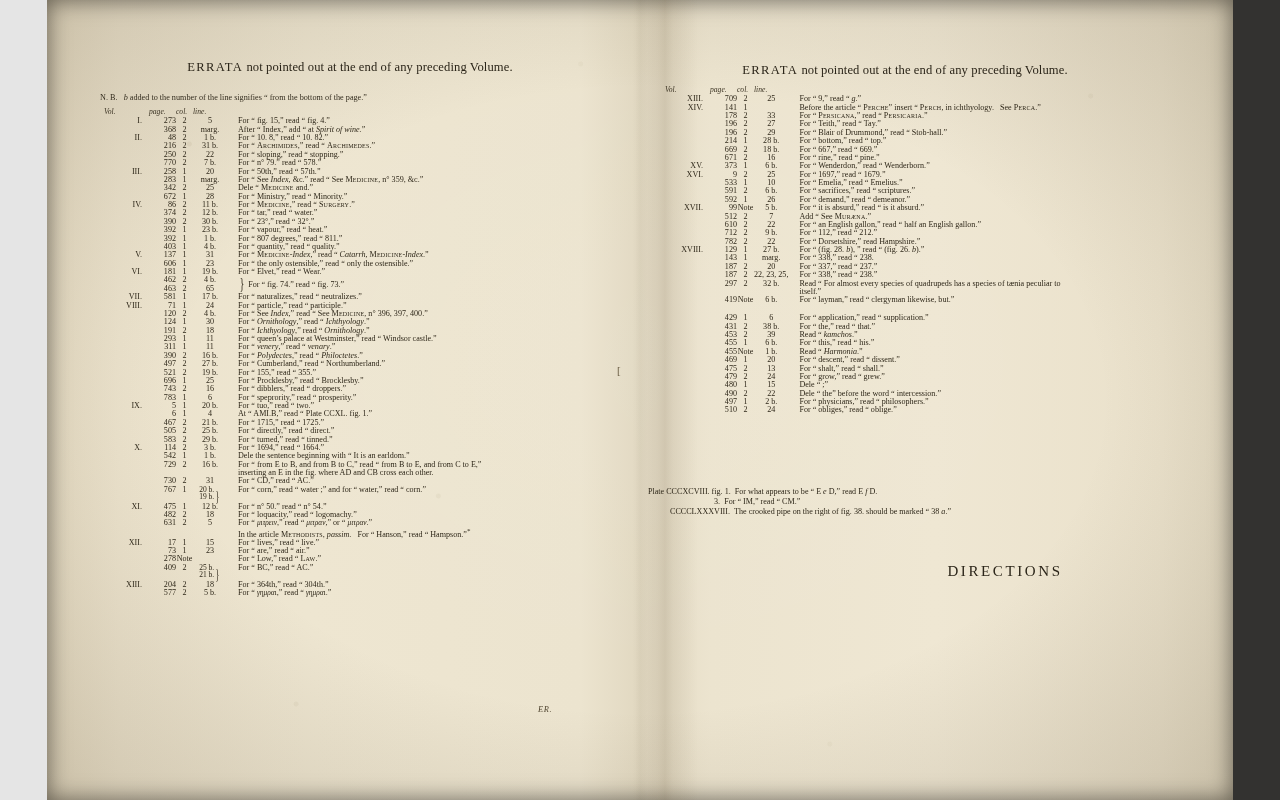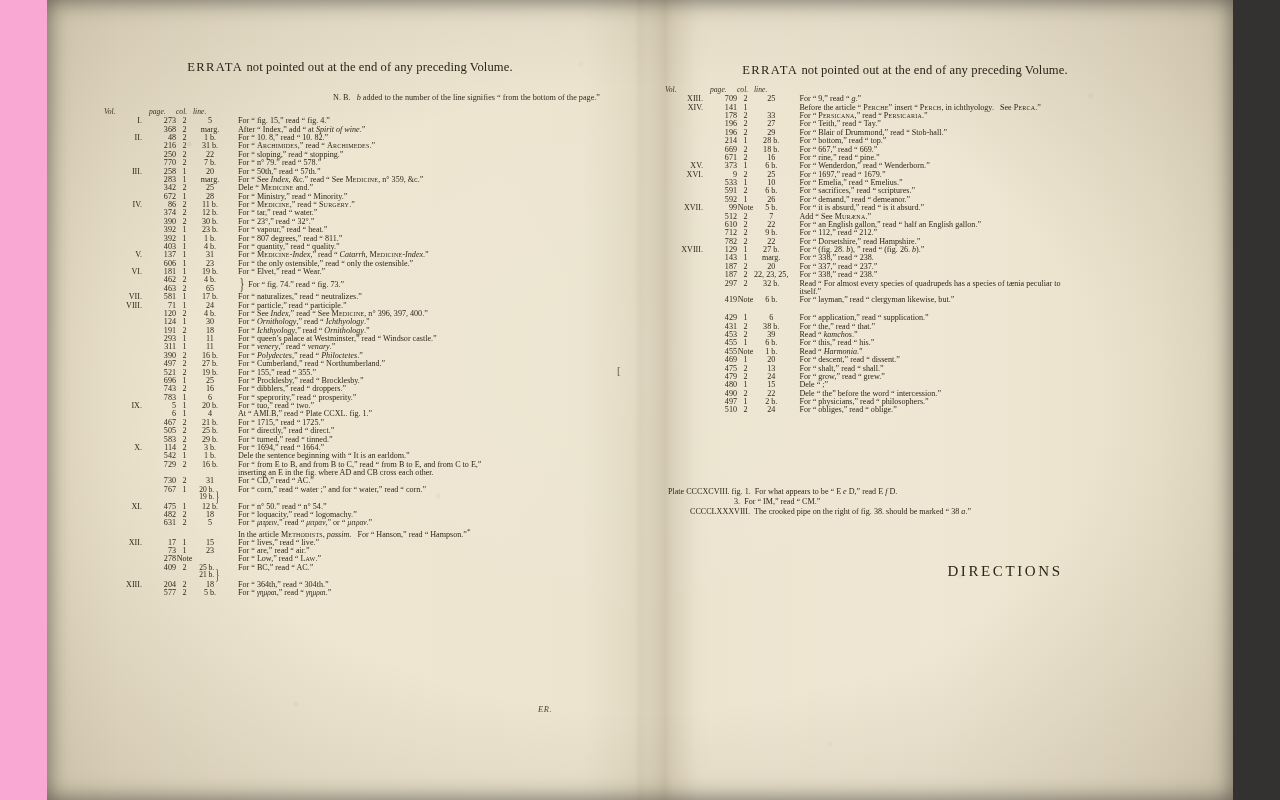--- a/index.html
+++ b/index.html
@@ -3,21 +3,21 @@
 <meta charset="utf-8">
 <style>
   html,body{margin:0;padding:0;}
   body{
     width:1280px;height:800px;overflow:hidden;
     background:#333230;
     font-family:"Liberation Serif", serif;
   }
   #scan{
     position:relative;width:1051px;height:800px;
-    background:#f9a8d4;
+    background:#e5e5e5;
   }
   .book{
     position:absolute;left:47px;top:0;width:1186px;height:800px;
     background:
       radial-gradient(ellipse at 50% 45%, rgba(255,255,255,0.05) 0%, rgba(0,0,0,0.0) 55%),
       linear-gradient(90deg,#e6dcc4 0%,#ece3cd 6%,#eee6d1 22%,#ece4cf 45%,
                       #e2d9c2 49.6%,#ddd4bd 50%,#e4dbc5 50.6%,#ece4cf 56%,
                       #efe7d3 75%,#eae1cb 94%,#e3dac3 100%);
     box-shadow:0 0 22px rgba(0,0,0,.55) inset;
   }
@@ -48,21 +48,21 @@
   .page{position:absolute;top:0;height:800px;}
   .page-left{left:100px;width:500px;}
   .page-right{left:655px;width:520px;}
 
   .run-head{
     font-size:12.6px;letter-spacing:.1px;color:#2b2519;
     text-align:center;white-space:nowrap;
   }
   .run-head .lead{letter-spacing:1.3px;}
   .nb{
-    font-size:8.2px;color:#332c1e;text-align:right;margin-top:9px;white-space:nowrap;
+    font-size:8.2px;color:#332c1e;text-align:left;margin-top:9px;white-space:nowrap;
   }
   .nb i{font-style:italic;}
 
   table.errata{
     border-collapse:collapse;font-size:8.1px;color:#2e2719;
     line-height:1.035;
   }
   table.errata td{vertical-align:top;padding:0;white-space:nowrap;}
   .c-vol{width:40px;text-align:right;padding-right:7px !important;}
   .c-page{width:27px;text-align:right;}
@@ -782,21 +782,21 @@
           <tr>
             <td class="c-vol"></td>
             <td class="c-page">510</td>
             <td class="c-col">2</td>
             <td class="c-line">24</td>
             <td class="c-txt">For “ obliges,” read “ oblige.”</td>
           </tr>
         </tbody>
     </table>
 
-    <div class="plate-block" id="plate-notes" style="position:absolute;left:-7px;top:487px;width:500px;margin-left:20px;">
+    <div class="plate-block" id="plate-notes" style="position:absolute;left:-7px;top:487px;width:500px;">
         <div class="pl-row" style="padding-left: 0px;"><span>Plate CCCXCVIII. fig. 1.</span>&nbsp;&nbsp;<span>For what appears to be “ E <i>e</i> D,” read E <i>f</i> D.</span></div>
         <div class="pl-row" style="padding-left: 66px;"><span>3.</span>&nbsp;&nbsp;<span>For “ IM,” read “ CM.”</span></div>
         <div class="pl-row" style="padding-left: 22px;"><span>CCCCLXXXVIII.</span>&nbsp;&nbsp;<span>The crooked pipe on the right of fig. 38. should be marked “ 38 <i>a</i>.”</span></div>
       </div>
 
     <div class="directions" style="position:absolute;left:250px;top:563px;width:200px;">DIRECTIONS</div>
 
     <div class="bracket-mark" style="position:absolute;left:-38px;top:364px;">[</div>
   </div>
 </div>

